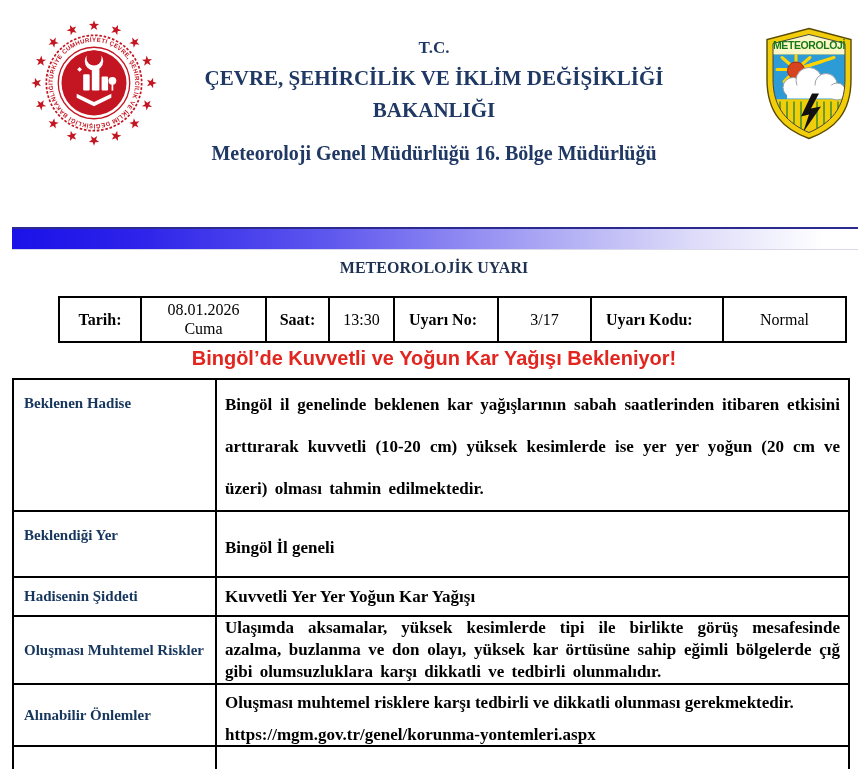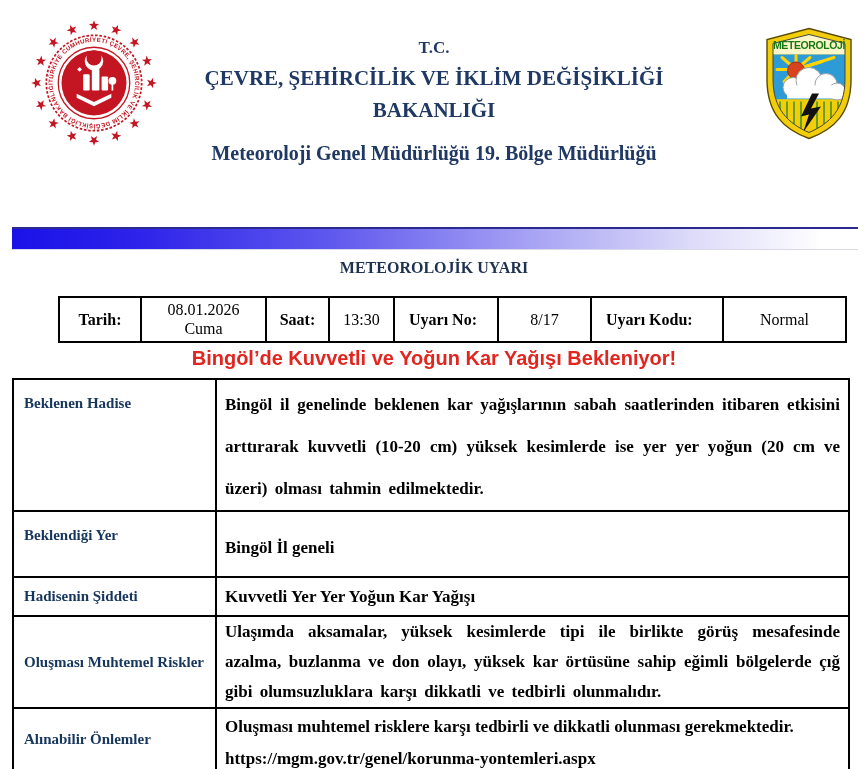--- a/index.html
+++ b/index.html
@@ -46,21 +46,21 @@
               border-collapse:collapse;table-layout:fixed;}
   .main-table td{border:2px solid #000;padding:0 8px;}
   .main-table td.lbl{color:#17365D;font-weight:bold;font-size:15px;
                      vertical-align:middle;padding-left:10px;line-height:1.25;}
   .main-table td.lbl.top{vertical-align:top;padding-top:14px;}
   .main-table td.val{color:#000;font-weight:bold;font-size:17px;vertical-align:middle;}
   .rh1{height:92px;} .rh2{height:66px;} .rh3{height:46px;} .rh4{height:39px;}
   .rh5{height:62px;} .rh6{height:57px;margin-top:28px;} .rh7{height:60px;}
   .val.justify{text-align:justify;word-spacing:3px;}
   .val.lh-wide{line-height:42px;vertical-align:top;padding-top:4px;}
-  .val.lh-tight{line-height:30px;}
+  .val.lh-tight{line-height:22px;}
   .val.top{vertical-align:top;padding-top:8px;}
   .val p{margin:0;}
   .val .link-line{margin-top:12px;}
 </style>
 </head>
 <body>
 
 <div class="page">
 
   <svg class="seal" viewBox="0 0 120 120">
@@ -104,21 +104,21 @@
       <circle cx="77" cy="58" r="3.6"></circle>
       <rect x="76.2" y="60" width="1.6" height="7"></rect>
       <path d="M44,70 L60,77.5 L76,70 L76,73.6 L60,81.5 L44,73.6 Z"></path>
     </g>
   </svg>
 
   <div class="header-text">
     <div class="ht-line1">T.C.</div>
     <div class="ht-line2">ÇEVRE, ŞEHİRCİLİK VE İKLİM DEĞİŞİKLİĞİ</div>
     <div class="ht-line3">BAKANLIĞI</div>
-    <div class="ht-line4">Meteoroloji Genel Müdürlüğü 19. Bölge Müdürlüğü</div>
+    <div class="ht-line4">Meteoroloji Genel Müdürlüğü 16. Bölge Müdürlüğü</div>
   </div>
 
   <svg class="shield" viewBox="0 0 90 112">
     <defs>
       <clipPath id="shieldClip">
         <path d="M45,7 L81,16 L81,52 C81,81 66,96 45,105 C24,96 9,81 9,52 L9,16 Z"></path>
       </clipPath>
     </defs>
     <path d="M45,1 L87,12 L87,52 C87,86 70,102 45,111 C20,102 3,86 3,52 L3,12 Z" fill="#F2CE0A" stroke="#5a4a00" stroke-width="1.4"></path>
     <g clip-path="url(#shieldClip)">
@@ -177,21 +177,21 @@
     <tbody>
         <tr>
       <td class="lbl">Tarih:</td>
       <td class="date-cell">
         <div>08.01.2026</div>
         <div>Cuma</div>
       </td>
       <td class="lbl">Saat:</td>
       <td>13:30</td>
       <td class="lbl-left">Uyarı No:</td>
-      <td>8/17</td>
+      <td>3/17</td>
       <td class="lbl-left">Uyarı Kodu:</td>
       <td>Normal</td>
     </tr>
   </tbody>
     </table>
 
   <div class="headline">Bingöl’de Kuvvetli ve Yoğun Kar Yağışı Bekleniyor!</div>
 
   <table class="main-table">
     <colgroup>

